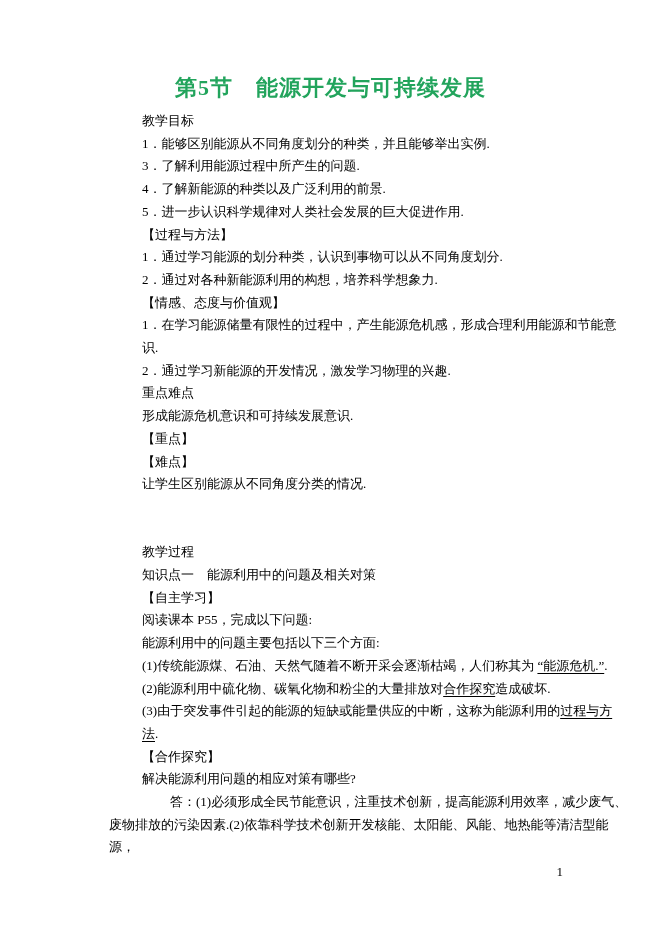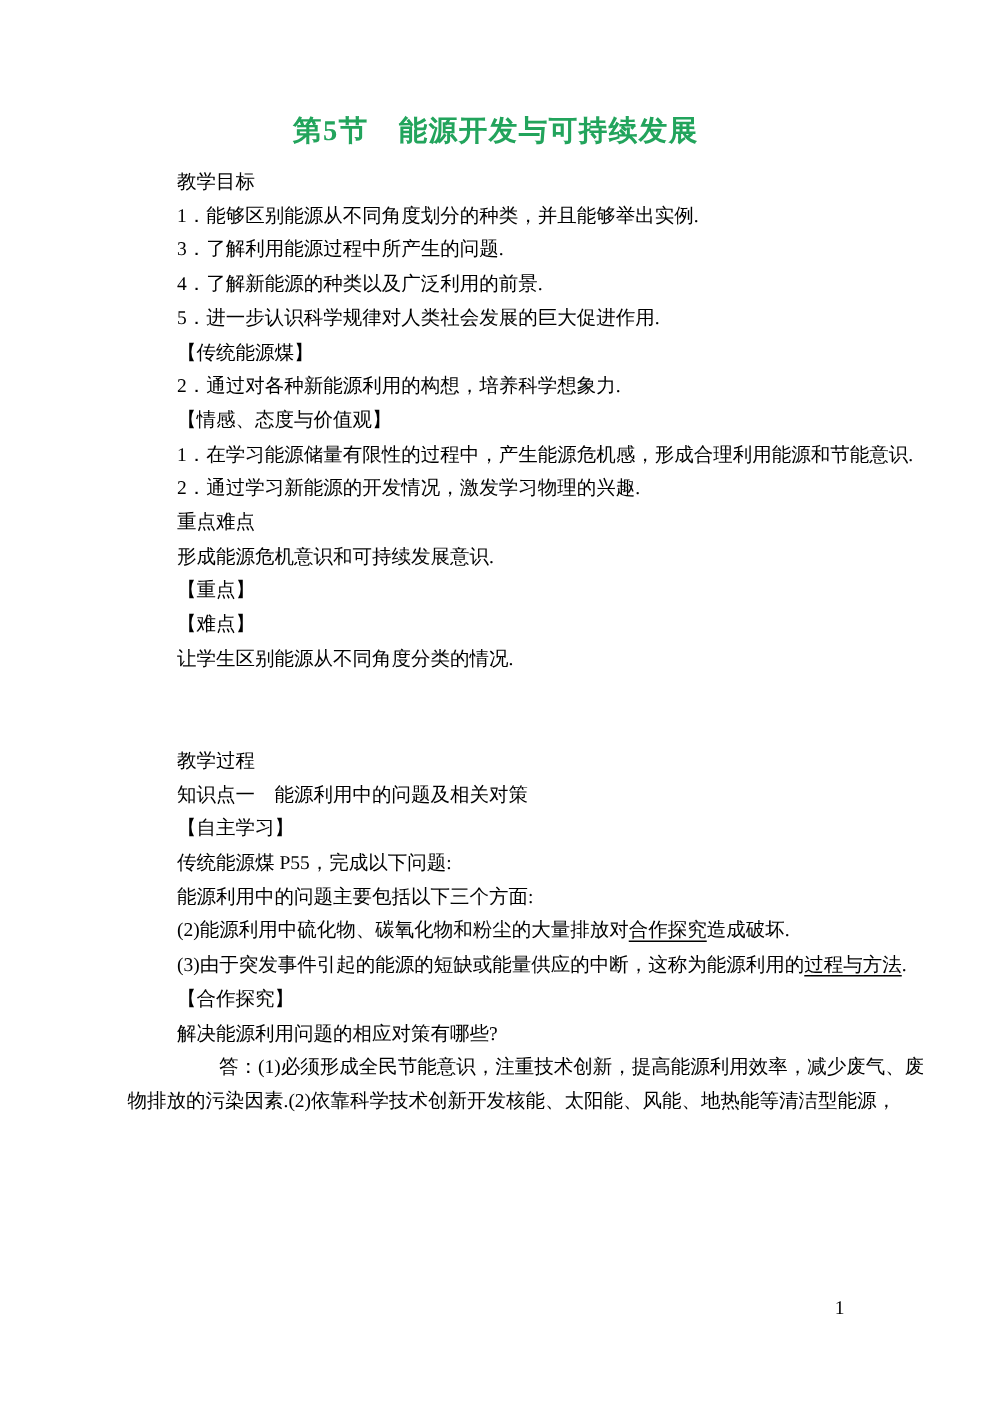--- a/index.html
+++ b/index.html
@@ -9,31 +9,32 @@
     height: 935px;
     background: #ffffff;
     overflow: hidden;
     font-family: "Liberation Serif", serif;
     color: #000000;
   }
   .doc-title {
     margin: 0;
     padding-top: 76px;
     text-align: center;
-    font-size: 19px;
+    font-size: 22px;
     line-height: 24px;
     font-weight: bold;
     color: #22A45C;
     letter-spacing: 1px;
   }
   .doc-body {
     padding: 10px 33px 0 85px;
     font-size: 13px;
     line-height: 22.7px;
     text-align: left;
+    margin-left: 24px;
   }
   .para {
     margin: 0;
     min-height: 22.7px;
   }
   .para.standard { margin-left: 33px; }
   .para.answer   { margin-left: 0; text-indent: 61px; }
   .para.spacer   { height: 22.7px; }
   .underline { text-decoration: underline; text-underline-offset: 3px; }
   .page-number {
@@ -49,37 +50,39 @@
 
 <div class="page">
   <h1 class="doc-title">第5节　能源开发与可持续发展</h1>
 
   <div class="doc-body" id="doc-body">
       <p class="para standard"><span>教学目标</span></p>
       <p class="para standard"><span>1．能够区别能源从不同角度划分的种类，并且能够举出实例.</span></p>
       <p class="para standard"><span>3．了解利用能源过程中所产生的问题.</span></p>
       <p class="para standard"><span>4．了解新能源的种类以及广泛利用的前景.</span></p>
       <p class="para standard"><span>5．进一步认识科学规律对人类社会发展的巨大促进作用.</span></p>
-      <p class="para standard"><span>【传统能源煤】</span></p>
+      <p class="para standard"><span>【过程与方法】</span></p>
+      <p class="para standard"><span>1．通过学习能源的划分种类，认识到事物可以从不同角度划分.</span></p>
       <p class="para standard"><span>2．通过对各种新能源利用的构想，培养科学想象力.</span></p>
       <p class="para standard"><span>【情感、态度与价值观】</span></p>
       <p class="para standard"><span>1．在学习能源储量有限性的过程中，产生能源危机感，形成合理利用能源和节能意识.</span></p>
       <p class="para standard"><span>2．通过学习新能源的开发情况，激发学习物理的兴趣.</span></p>
       <p class="para standard"><span>重点难点</span></p>
       <p class="para standard"><span>形成能源危机意识和可持续发展意识.</span></p>
       <p class="para standard"><span>【重点】</span></p>
       <p class="para standard"><span>【难点】</span></p>
       <p class="para standard"><span>让学生区别能源从不同角度分类的情况.</span></p>
       <p class="para spacer"><span></span></p>
       <p class="para spacer"><span></span></p>
       <p class="para standard"><span>教学过程</span></p>
       <p class="para standard"><span>知识点一　能源利用中的问题及相关对策</span></p>
       <p class="para standard"><span>【自主学习】</span></p>
-      <p class="para standard"><span>传统能源煤 P55，完成以下问题:</span></p>
+      <p class="para standard"><span>阅读课本 P55，完成以下问题:</span></p>
       <p class="para standard"><span>能源利用中的问题主要包括以下三个方面:</span></p>
+      <p class="para standard"><span>(1)传统能源煤、石油、天然气随着不断开采会逐渐枯竭，人们称其为 </span><span class="underline">“能源危机.”</span><span>.</span></p>
       <p class="para standard"><span>(2)能源利用中硫化物、碳氧化物和粉尘的大量排放对</span><span class="underline">合作探究</span><span>造成破坏.</span></p>
       <p class="para standard"><span>(3)由于突发事件引起的能源的短缺或能量供应的中断，这称为能源利用的</span><span class="underline">过程与方法</span><span>.</span></p>
       <p class="para standard"><span>【合作探究】</span></p>
       <p class="para standard"><span>解决能源利用问题的相应对策有哪些?</span></p>
       <p class="para answer"><span>答：(1)必须形成全民节能意识，注重技术创新，提高能源利用效率，减少废气、废物排放的污染因素.(2)依靠科学技术创新开发核能、太阳能、风能、地热能等清洁型能源，</span></p>
     </div>
 
   <div class="page-number">1</div>
 </div>
 

